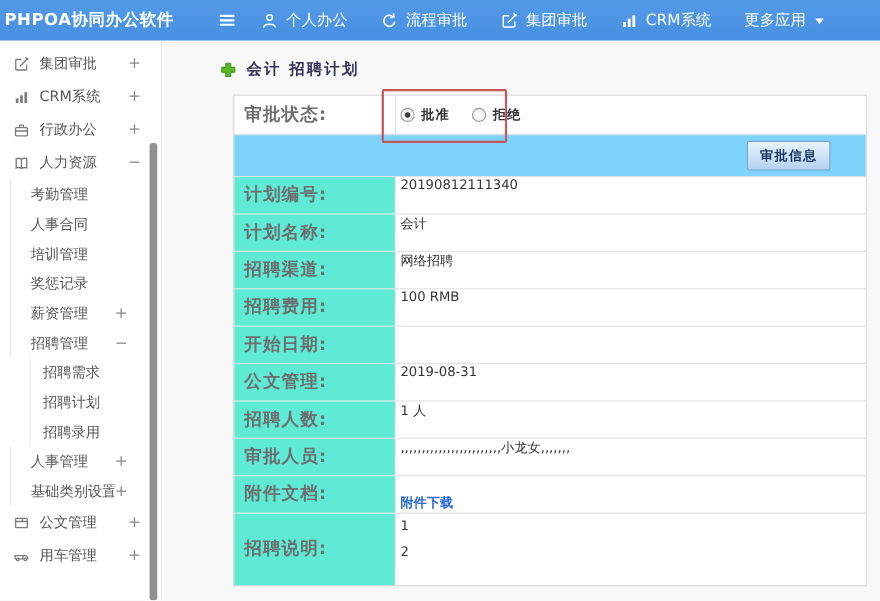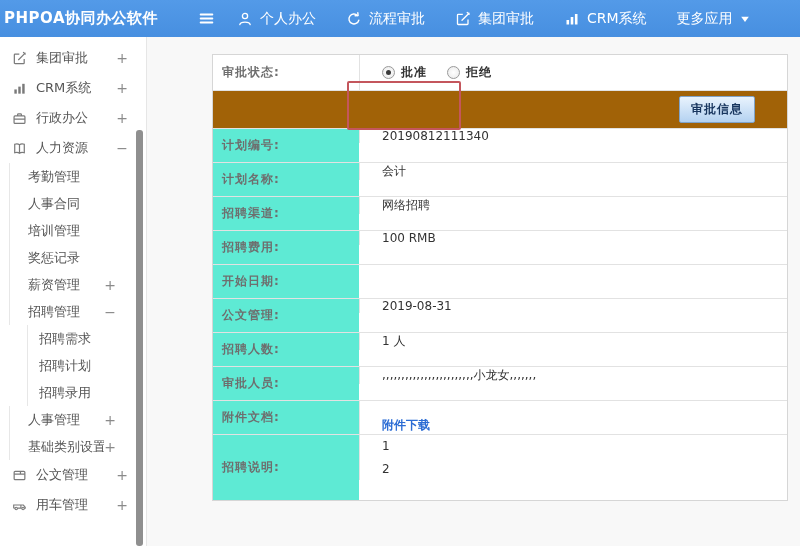--- a/index.html
+++ b/index.html
@@ -35,27 +35,27 @@
   .side-scrollbar { position:absolute; top:93px; right:3px; width:7px; height:416px; background:#8f8f8f; border-radius:3px; }
 
   
   .main { flex:1; padding:17px 0 0 53px; background:#f8f8f8; }
   .breadcrumb { display:flex; align-items:center; gap:9px; margin-bottom:14px; }
   .breadcrumb svg { width:15px; height:15px; }
   .crumb-title { font-size:14px; font-weight:bold; color:#32325c; letter-spacing:2px; }
 
   .form-box { margin-left:12px; width:576px; background:#fff; border:1px solid #d6d6d6; }
   .status-row { display:flex; height:35px; align-items:center; }
-  .cell-label { width:146px; padding-left:9px; font-size:12px; font-weight:bold; color:#6e6e6e; letter-spacing:1px; }
-  .cell-value { flex:1; border-left:1px solid #e2e2e2; height:100%; display:flex; align-items:center; padding-left:22px; font-size:12px; color:#333; }
+  .cell-label { width:146px; padding-left:9px; font-size:16px; font-weight:bold; color:#6e6e6e; letter-spacing:1px; }
+  .cell-value { flex:1; border-left:1px solid #e2e2e2; height:100%; display:flex; align-items:center; padding-left:4px; font-size:12px; color:#333; }
   .radio-group { display:flex; align-items:center; gap:6px; }
   .radio { width:13px; height:13px; border-radius:50%; border:1px solid #9a9a9a; background:radial-gradient(#fff,#e8e8e8); position:relative; cursor:pointer; }
   .radio.checked::after { content:""; position:absolute; left:3px; top:3px; width:5px; height:5px; border-radius:50%; background:#3a3a3a; }
   .radio-label { font-size:12px; font-weight:bold; color:#333; letter-spacing:1px; margin-right:14px; cursor:pointer; }
-  .button-row { height:38px; background:#a16207; border-top:1px solid #e2e2e2; display:flex; align-items:center; justify-content:flex-end; padding-right:32px; }
+  .button-row { height:38px; background:#7dd3fc; border-top:1px solid #e2e2e2; display:flex; align-items:center; justify-content:flex-end; padding-right:32px; }
   .btn-approve { font-family:inherit; font-size:12px; font-weight:bold; color:#17355e; letter-spacing:1px;
      background:linear-gradient(#e9f3fd,#b4d2f1); border:1px solid #7fa3c9; border-radius:2px; padding:4px 11px; cursor:pointer; }
   .data-row { display:flex; border-top:1px solid #e2e2e2; min-height:34px; align-items:stretch; }
   .data-row .cell-label { display:flex; align-items:center; background:#5eead4; }
   .data-row .cell-value { align-items:center; }
   .data-row.tall { min-height:66px; }
   .data-row.tall .cell-value { flex-direction:column; align-items:flex-start; justify-content:center; gap:9px; padding-top:4px; padding-bottom:4px; }
   .link { color:#2b6cd4; font-weight:bold; text-decoration:none; cursor:pointer;margin-top:16px; }
 
   
@@ -221,20 +221,30 @@
               <circle cx="4.5" cy="11.2" r="1.3"></circle>
               <circle cx="11.8" cy="11.2" r="1.3"></circle>
             </svg>
           </span>
           <span class="s-label">用车管理</span>
           <span class="s-toggle">+</span>
         </div>
       </div>
 
     <div class="main">
+      <div class="breadcrumb">
+        <span id="crumb-plus">
+            <span style="display:flex;width:15px;height:15px">
+              <svg viewBox="0 0 16 16">
+                <path d="M6.1 1.6h3.8a.5.5 0 0 1 .5.5v3.5h3.5a.5.5 0 0 1 .5.5v3.8a.5.5 0 0 1-.5.5h-3.5v3.5a.5.5 0 0 1-.5.5H6.1a.5.5 0 0 1-.5-.5v-3.5H2.1a.5.5 0 0 1-.5-.5V6.1a.5.5 0 0 1 .5-.5h3.5V2.1a.5.5 0 0 1 .5-.5z" fill="#5cb829" stroke="#3f951d" stroke-width="1"></path>
+              </svg>
+            </span>
+          </span>
+        <span class="crumb-title">会计 招聘计划</span>
+      </div>
 
       <div class="form-box">
         <div class="status-row">
           <div class="cell-label">审批状态:</div>
           <div class="cell-value">
             <div class="radio-group">
               <span class="radio checked"></span>
               <span class="radio-label">批准</span>
               <span class="radio"></span>
               <span class="radio-label">拒绝</span>

